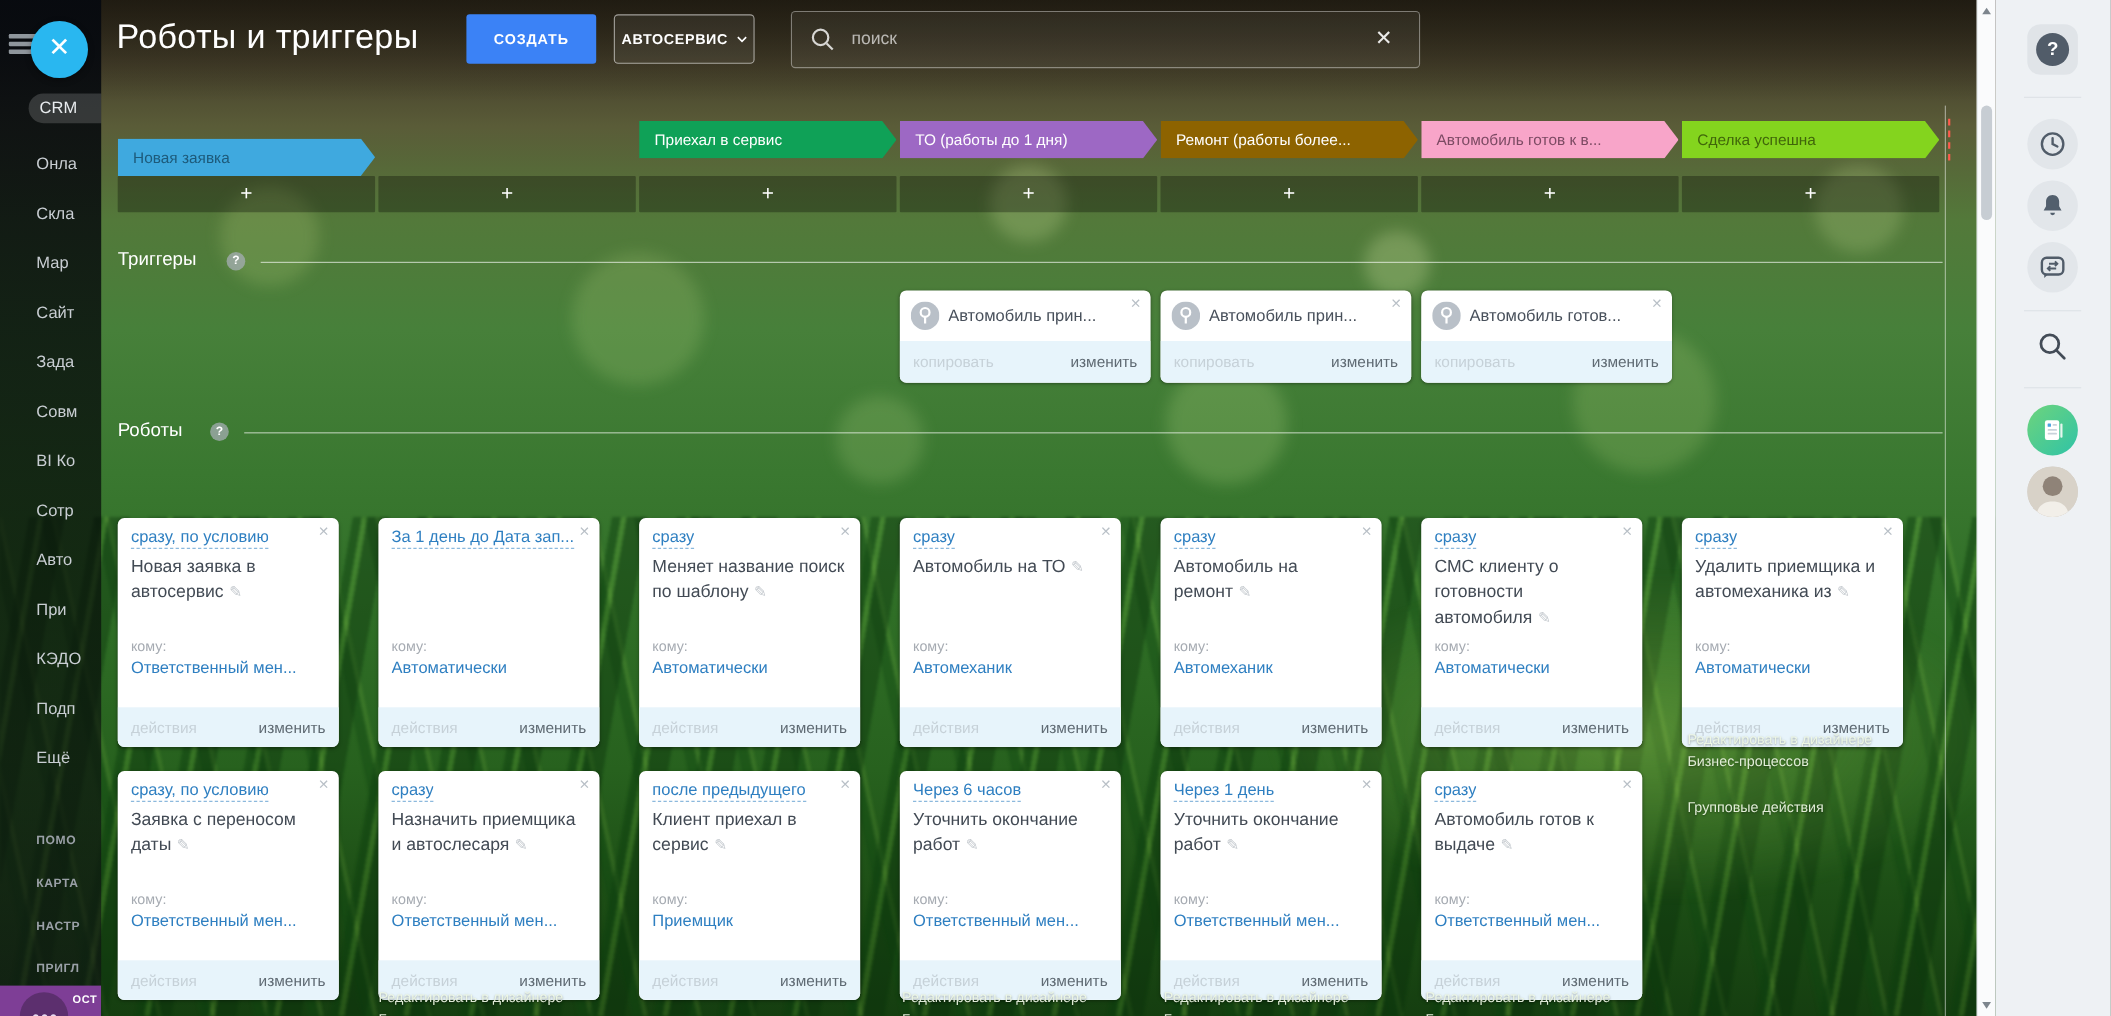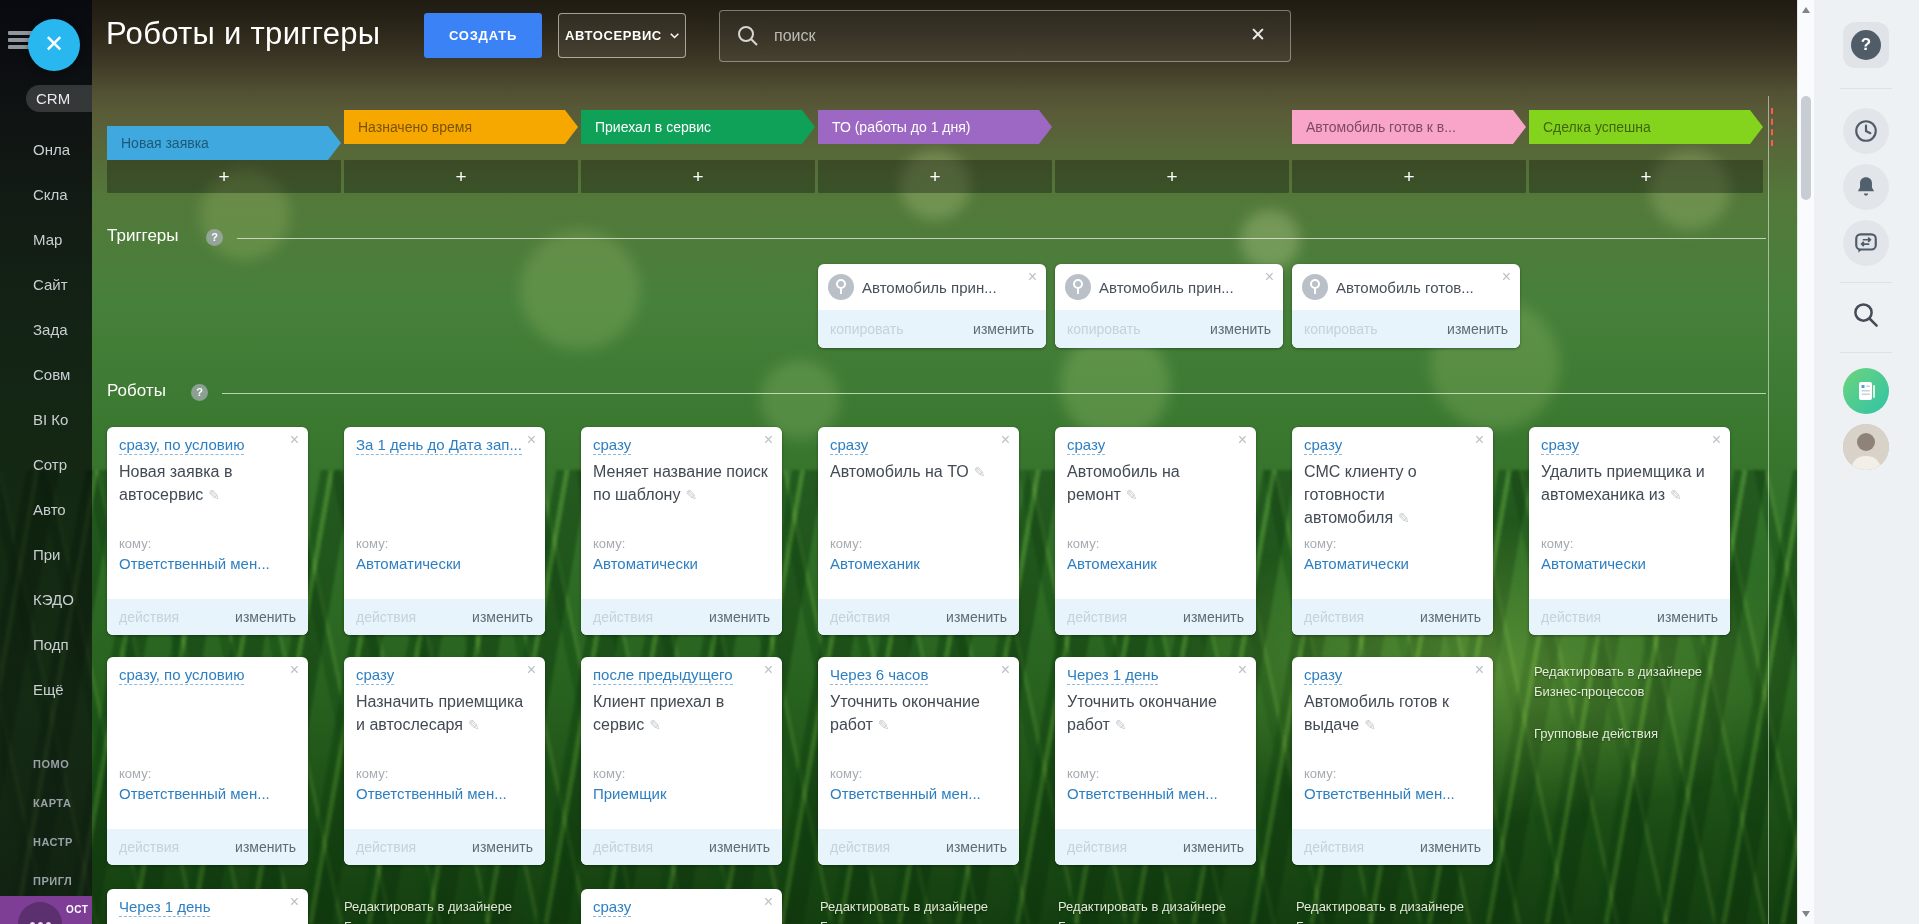--- a/index.html
+++ b/index.html
@@ -79,21 +79,21 @@
   .tcard{position:absolute;top:264px;width:228px;height:84px;background:#fff;border-radius:6px;
       box-shadow:0 1px 3px rgba(0,0,0,.35);overflow:hidden;}
   .tcard .ticon{position:absolute;left:10px;top:10px;}
   .tcard .ttitle{position:absolute;left:44px;top:15px;right:26px;font-size:15px;color:#48505b;
       white-space:nowrap;overflow:hidden;}
   .tfoot{position:absolute;left:0;right:0;bottom:0;height:38px;background:#e7f4fb;}
   .tfoot .fa{position:absolute;left:12px;top:11px;font-size:14px;color:#c6d1d8;cursor:pointer;}
   .tfoot .fe{position:absolute;right:12px;top:11px;font-size:14px;color:#5f6a73;cursor:pointer;}
 
   .rcard{position:absolute;width:201px;height:208px;background:#fff;border-radius:6px;
-      box-shadow:0 1px 3px rgba(0,0,0,.35);overflow:hidden;}
+      box-shadow:0 1px 3px rgba(0,0,0,.35);overflow:hidden;margin-top:44px;}
   .row1{top:427px}.row2{top:657px}.row3{top:889px;height:120px;}
   .rcard .when{position:absolute;left:12px;top:9px;font-size:15px;color:#2e7fc1;cursor:pointer;
       border-bottom:1px dashed rgba(46,127,193,.55);padding-bottom:1px;max-width:180px;
       white-space:nowrap;overflow:hidden;}
   .rcard .x, .tcard .x{position:absolute;right:9px;top:4px;color:#b9c0c7;font-size:16px;cursor:pointer;}
   .rcard .rtitle{position:absolute;left:12px;top:33px;right:14px;font-size:16px;line-height:23px;color:#424a54;
       max-height:72px;overflow:hidden;}
   .pencil{color:#c4c9ce;font-size:14px;margin-left:5px;cursor:pointer;}
   .rcard .to{position:absolute;left:12px;top:109px;font-size:13px;color:#a6abb2;}
   .rcard .assignee{position:absolute;left:12px;top:128px;right:14px;font-size:15px;color:#2e7fc1;cursor:pointer;
@@ -195,23 +195,23 @@
   <div class="search-box">
     <svg class="search-glyph" width="24" height="24" viewBox="0 0 24 24">
       <circle cx="10" cy="10" r="7" fill="none" stroke="rgba(255,255,255,.8)" stroke-width="2"></circle>
       <line x1="15.5" y1="15.5" x2="21" y2="21" stroke="rgba(255,255,255,.8)" stroke-width="2"></line>
     </svg>
     <input type="text" placeholder="поиск" style="">
     <div class="search-clear">✕</div>
   </div>
 
   <div class="stage c0" style="background: rgb(63, 169, 223); color: rgb(29, 90, 122); margin-top: 16px;"><span>Новая заявка</span></div>
-  <div class="stage c1" style="background: rgb(246, 168, 0); color: rgb(124, 83, 0);"><span>Назначено время</span></div>
   <div class="stage c2" style="background: rgb(15, 161, 87); color: rgb(255, 255, 255);"><span>Приехал в сервис</span></div>
   <div class="stage c3" style="background: rgb(157, 104, 196); color: rgb(255, 255, 255);"><span>ТО (работы до 1 дня)</span></div>
+  <div class="stage c4" style="background: rgb(141, 99, 0); color: rgb(255, 255, 255);"><span>Ремонт (работы более...</span></div>
   <div class="stage c5" style="background: rgb(248, 165, 201); color: rgb(124, 74, 99);"><span>Автомобиль готов к в...</span></div>
   <div class="stage c6" style="background: rgb(132, 212, 30); color: rgb(64, 102, 10);"><span>Сделка успешна</span></div>
   <div class="stage-red-marker"></div>
 
   <div class="plus-cell c0">+</div>
   <div class="plus-cell c1">+</div>
   <div class="plus-cell c2">+</div>
   <div class="plus-cell c3">+</div>
   <div class="plus-cell c4">+</div>
   <div class="plus-cell c5">+</div>
@@ -338,20 +338,21 @@
     <div class="assignee">Автоматически</div>
     <div class="rfoot">
       <span class="fa">действия</span>
       <span class="fe">изменить</span>
     </div>
   </div>
 
   <div class="rcard row2 c0">
     <span class="when">сразу, по условию</span>
     <div class="x">×</div>
+    <div class="rtitle"><span>Заявка с переносом даты</span><span class="pencil">✎</span></div>
     <div class="to">кому:</div>
     <div class="assignee">Ответственный мен...</div>
     <div class="rfoot">
       <span class="fa">действия</span>
       <span class="fe">изменить</span>
     </div>
   </div>
   <div class="rcard row2 c1">
     <span class="when">сразу</span>
     <div class="x">×</div>

